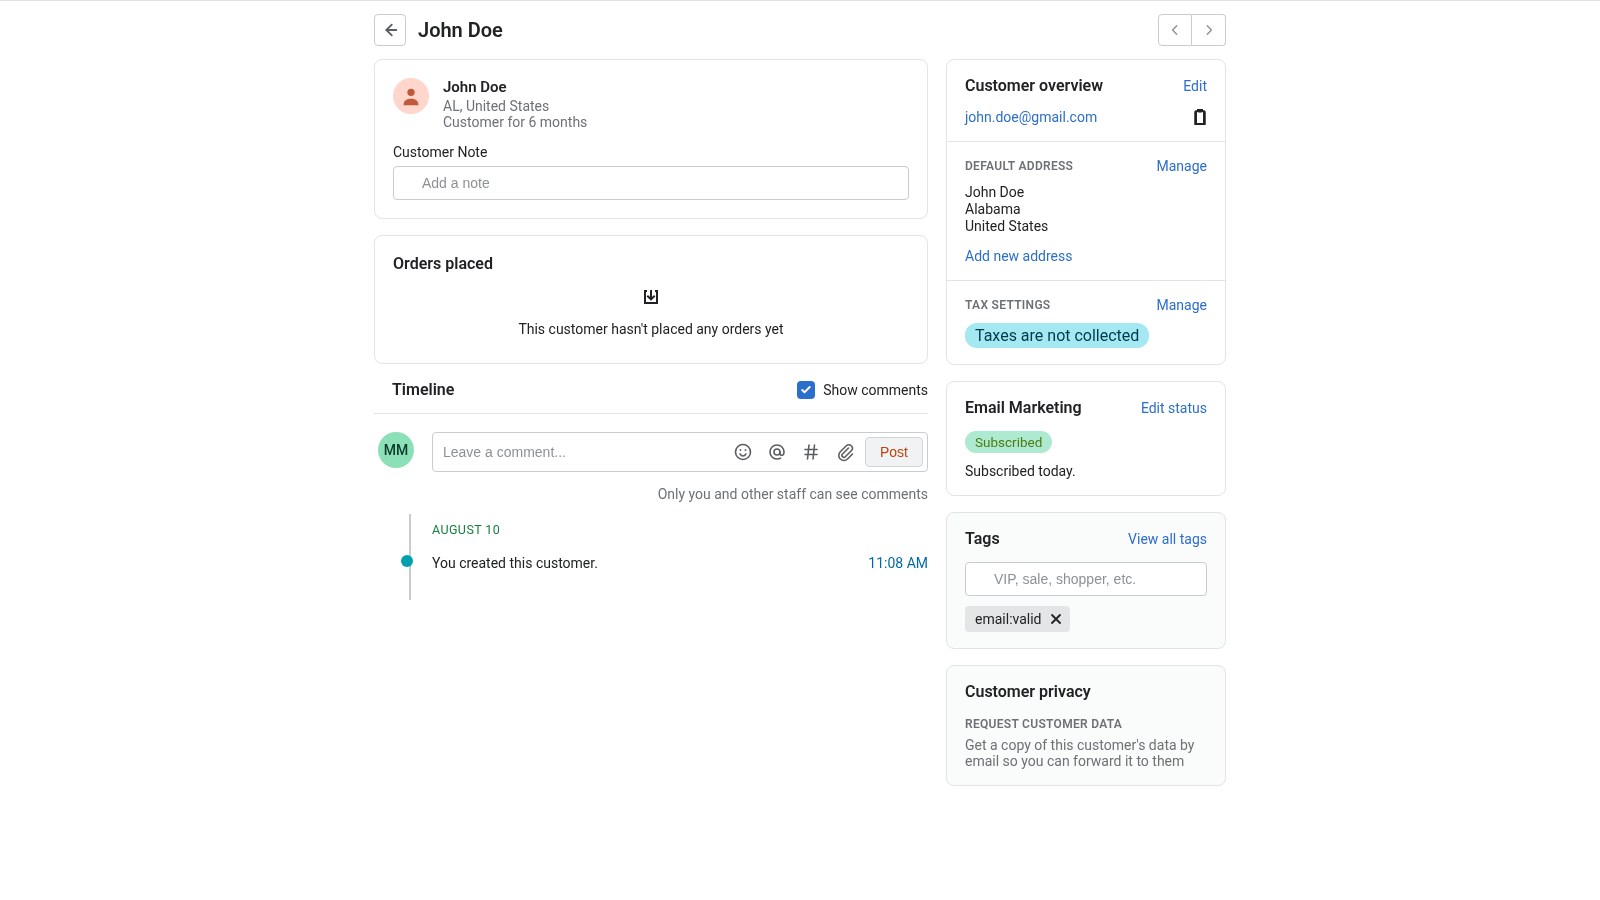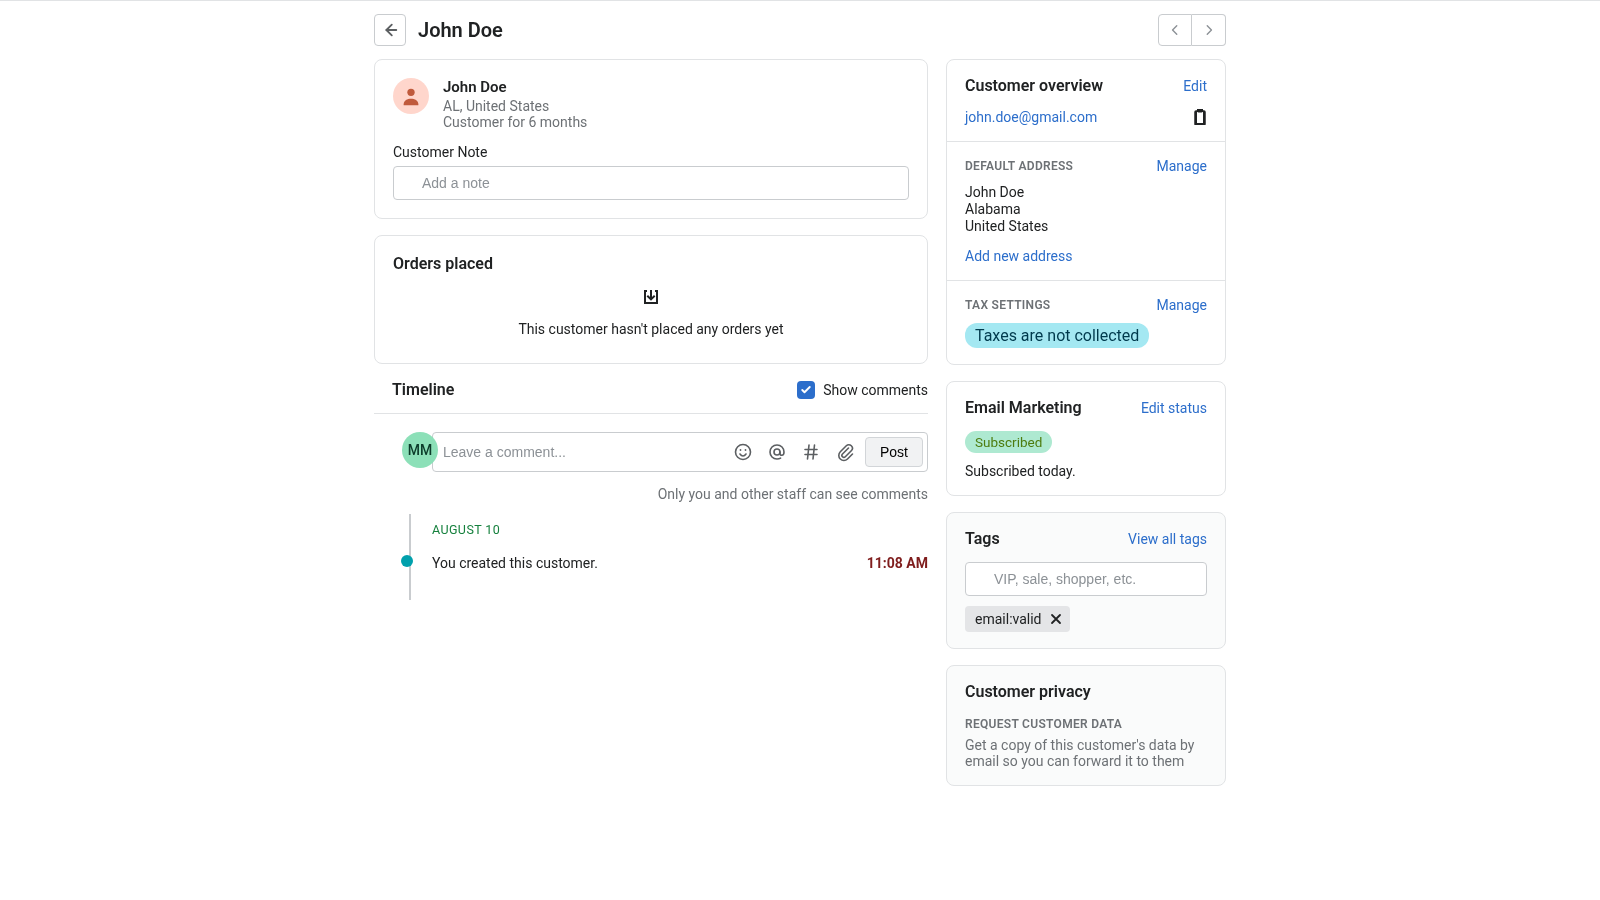--- a/index.html
+++ b/index.html
@@ -96,21 +96,21 @@
   display: flex; align-items: center; justify-content: center;
 }
 .timeline-body { border-top: 1px solid #e1e3e5; padding: 18px 0 0 0; position: relative; }
 .avatar-mm {
   width: 36px; height: 36px; border-radius: 50%;
   background: #8ce0b8;
   display: flex; align-items: center; justify-content: center;
   font-weight: 500; font-size: 14px; color: #0b3b29;
   flex-shrink: 0;
   position: absolute;
-  left: 28px; top: 18px;
+  left: 4px; top: 18px;
 }
 .comment-box {
   margin-left: 58px;
   border: 1px solid #c9cccf;
   border-radius: 4px;
   display: flex; align-items: center;
   padding: 4px 4px 4px 10px;
   gap: 6px;
   background: #fff;
 }
@@ -121,21 +121,21 @@
 .comment-input::placeholder { color: #8c9196; }
 .icon-btn {
   width: 28px; height: 28px;
   display: flex; align-items: center; justify-content: center;
   cursor: pointer; border-radius: 4px;
   color: #5c5f62;
 }
 .post-btn {
   background: #f1f2f3;
   border: 1px solid #d2d5d8;
-  color: #000000;
+  color: #c2410c;
   border-radius: 4px;
   padding: 6px 14px;
   font-size: 14px;
   cursor: default;
 }
 .comment-note {
   text-align: right;
   color: #6d7175;
   font-size: 14px;
   margin: 14px 0 20px 58px;
@@ -159,21 +159,21 @@
 }
 .tl-dot {
   width: 12px; height: 12px; border-radius: 50%;
   background: #008080;
   margin-right: 19px;
   background: #00a0a0;
 }
 .tl-dot { background: #008080; }
 .tl-dot { background: #17b5a2; }
 .tl-text { flex: 1; }
-.tl-time { color: #7f1d1d; font-weight: bold; }
+.tl-time { color: #0369a1; }
 .row-between { display: flex; justify-content: space-between; align-items: center; }
 .link { color: #2c6ecb; cursor: pointer; }
 .small-caps { font-size: 12px; color: #6d7175; font-weight: 600; letter-spacing: 0.3px; }
 .badge {
   display: inline-block;
   background: #a4e8f2;
   color: #003a4d;
   border-radius: 12px;
   padding: 3px 10px;
   font-size: 16px;

